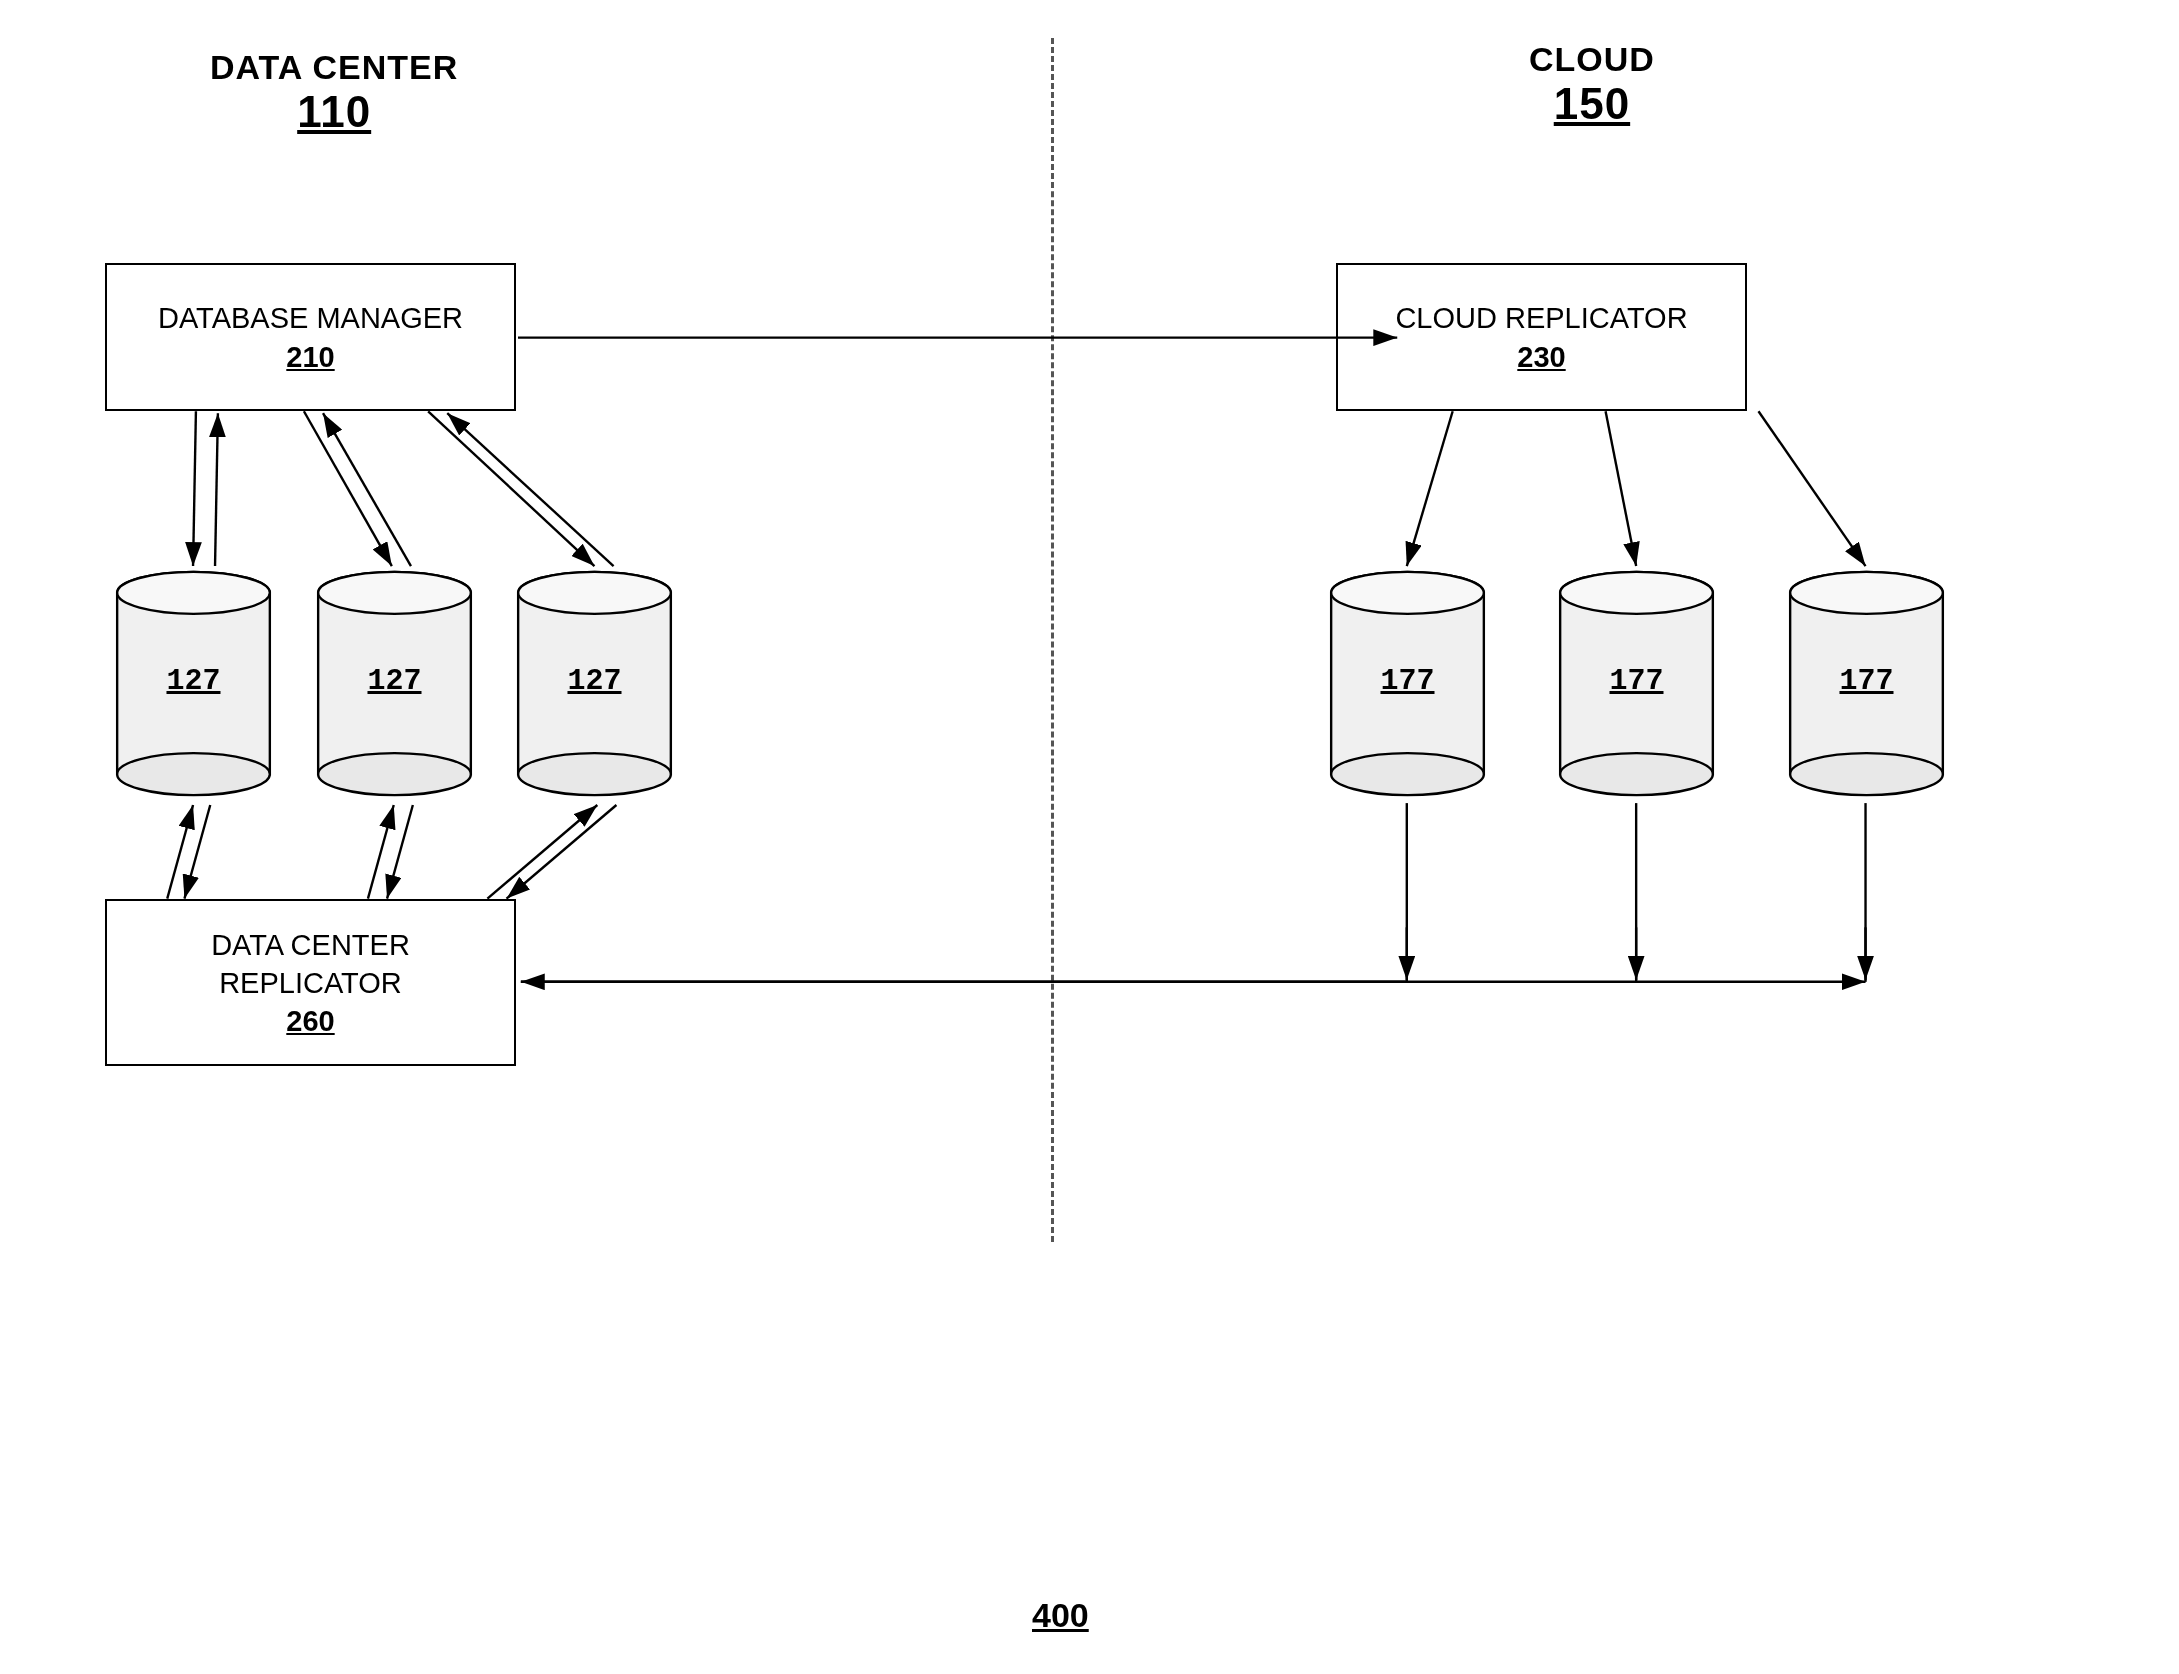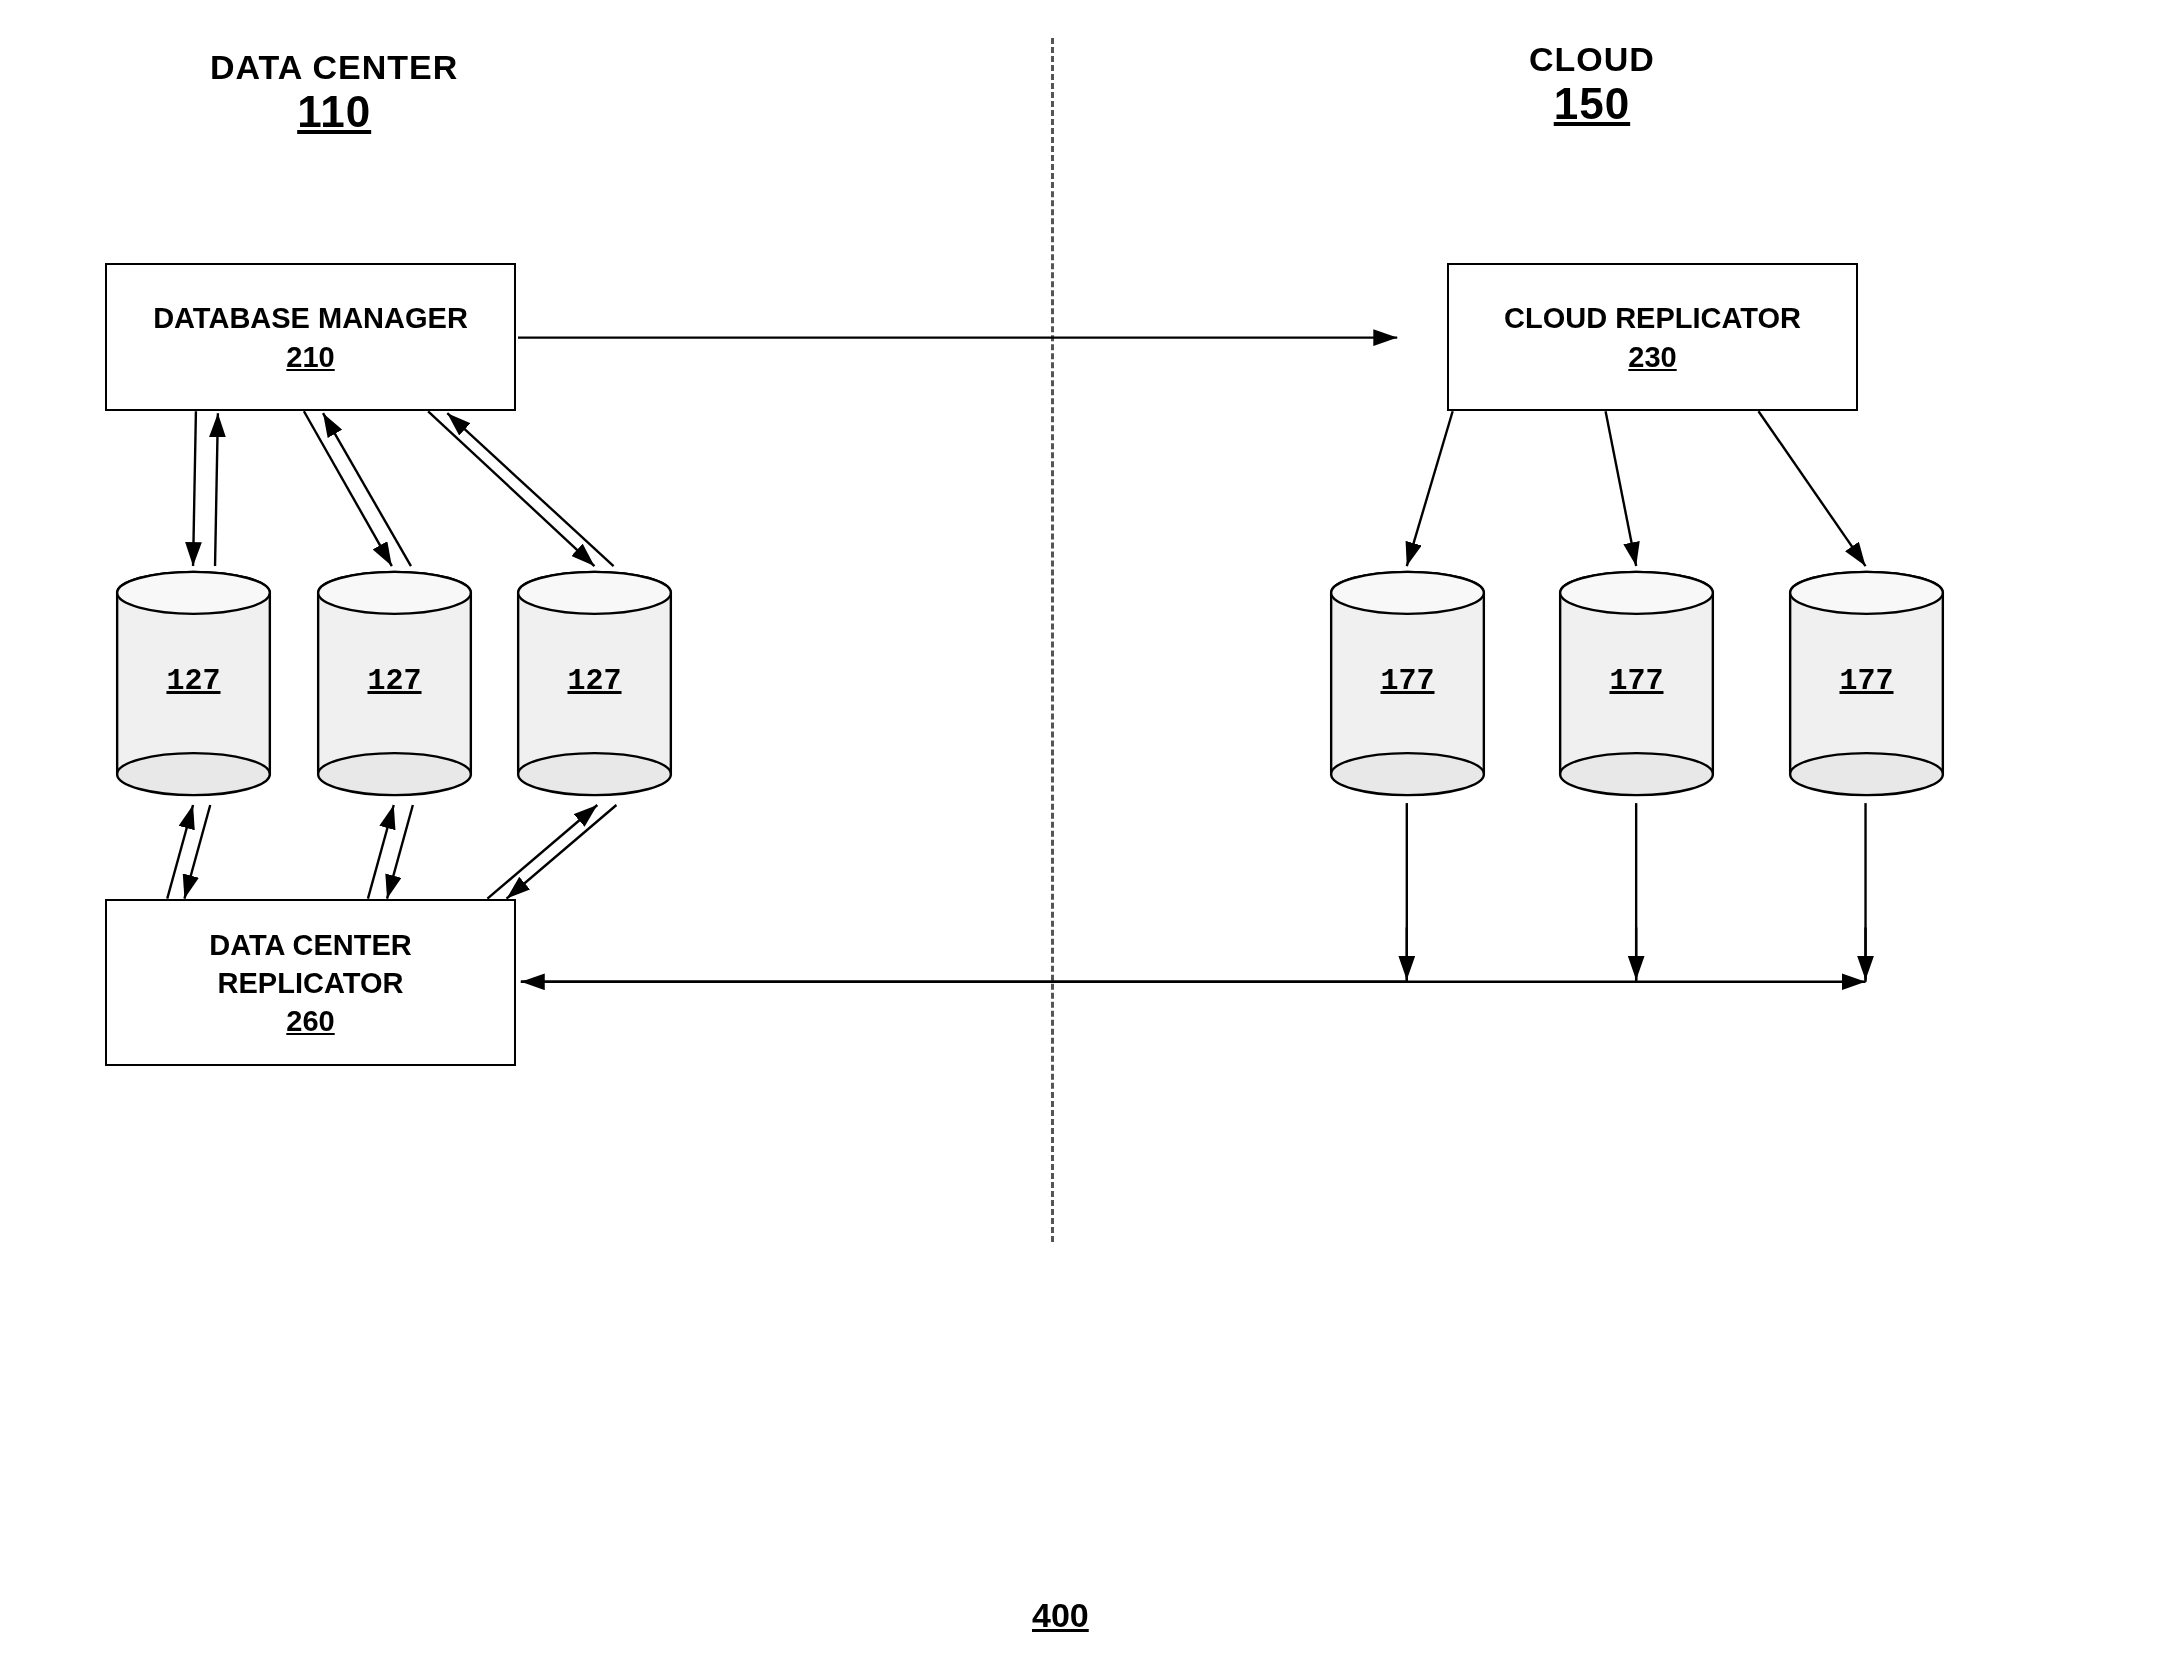--- a/index.html
+++ b/index.html
@@ -41,21 +41,21 @@
       border: 2.9px solid #000;
       background: #fff;
       display: flex;
       flex-direction: column;
       align-items: center;
       justify-content: center;
       text-align: center;
     }
     .box-label {
       font-size: 29px;
-      font-weight: bold;
+      font-weight: normal;
       line-height: 1.3;
     }
     .box-number {
       font-size: 29px;
       font-weight: bold;
       text-decoration: underline;
       margin-top: 3px;
     }
 
     
@@ -116,21 +116,21 @@
     <span class="section-number">150</span>
   </div>
 
   <div class="dashed-line" style="left: 1051px; top: 38px; height: 1204px;"></div>
 
   <div class="box" style="left: 105px; top: 263px; width: 411px; height: 148px;">
     <span class="box-label">DATABASE MANAGER</span>
     <span class="box-number">210</span>
   </div>
 
-  <div class="box" style="left: 1447px; top: 263px; width: 411px; height: 148px;">
+  <div class="box" style="left: 1336px; top: 263px; width: 411px; height: 148px;">
     <span class="box-label">CLOUD REPLICATOR</span>
     <span class="box-number">230</span>
   </div>
 
   <div class="box" style="left: 105px; top: 899px; width: 411px; height: 167px;">
     <span class="box-label">DATA CENTER<br>REPLICATOR</span>
     <span class="box-number">260</span>
   </div>
 
   <div class="cylinder" style="left: 110px; top: 564px; width: 167px; height: 239px;">

